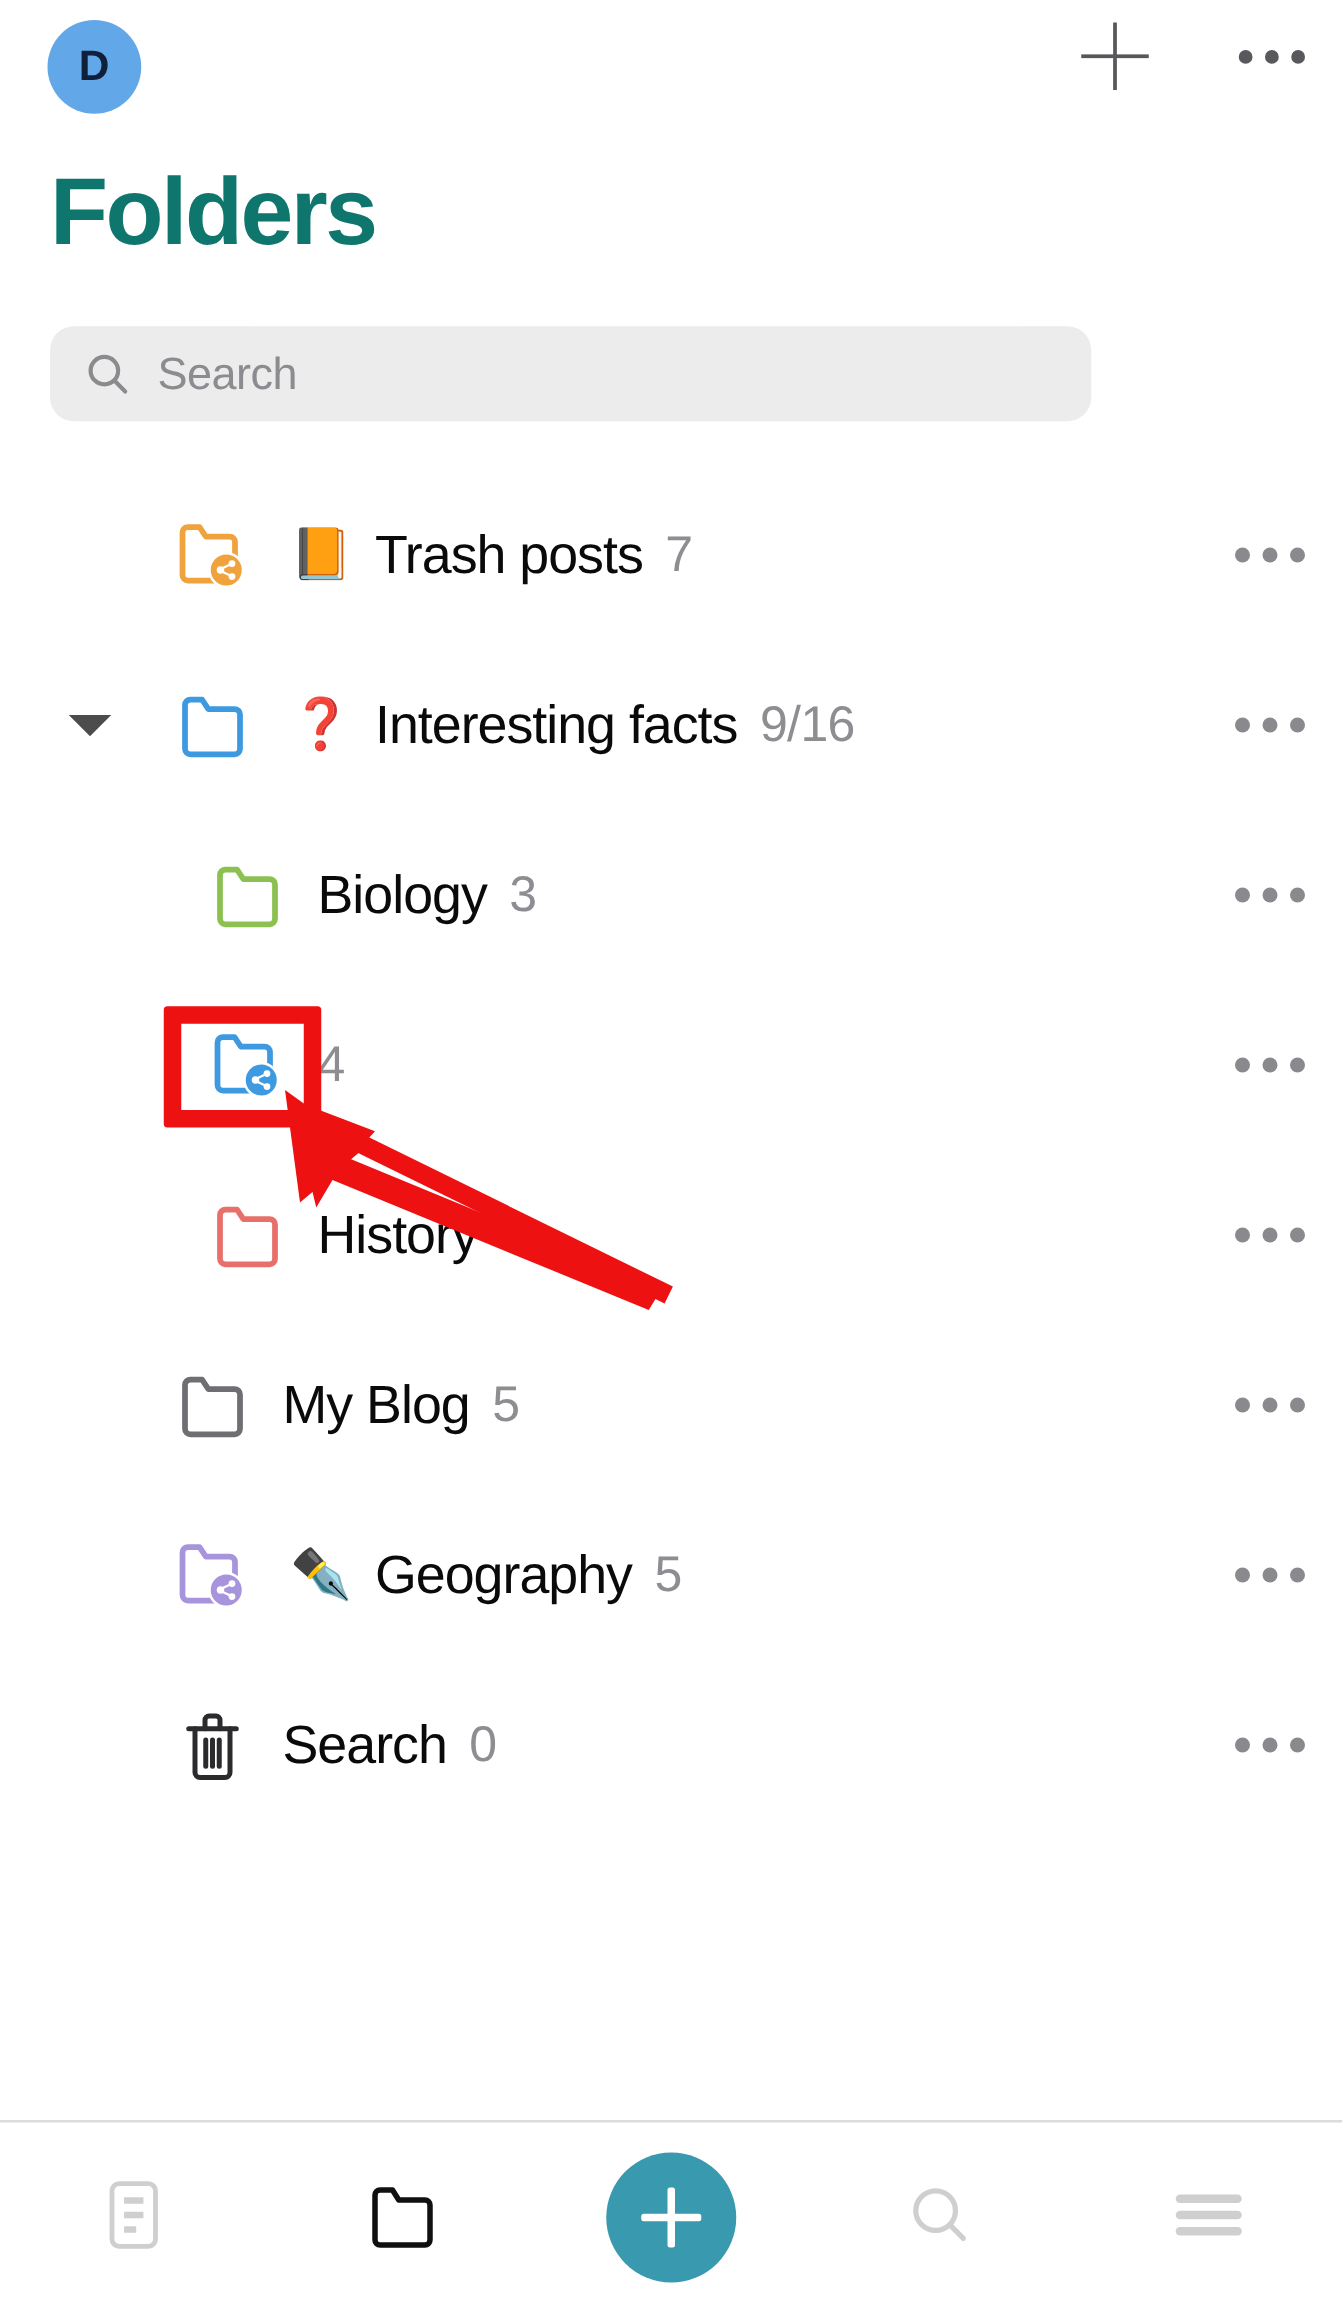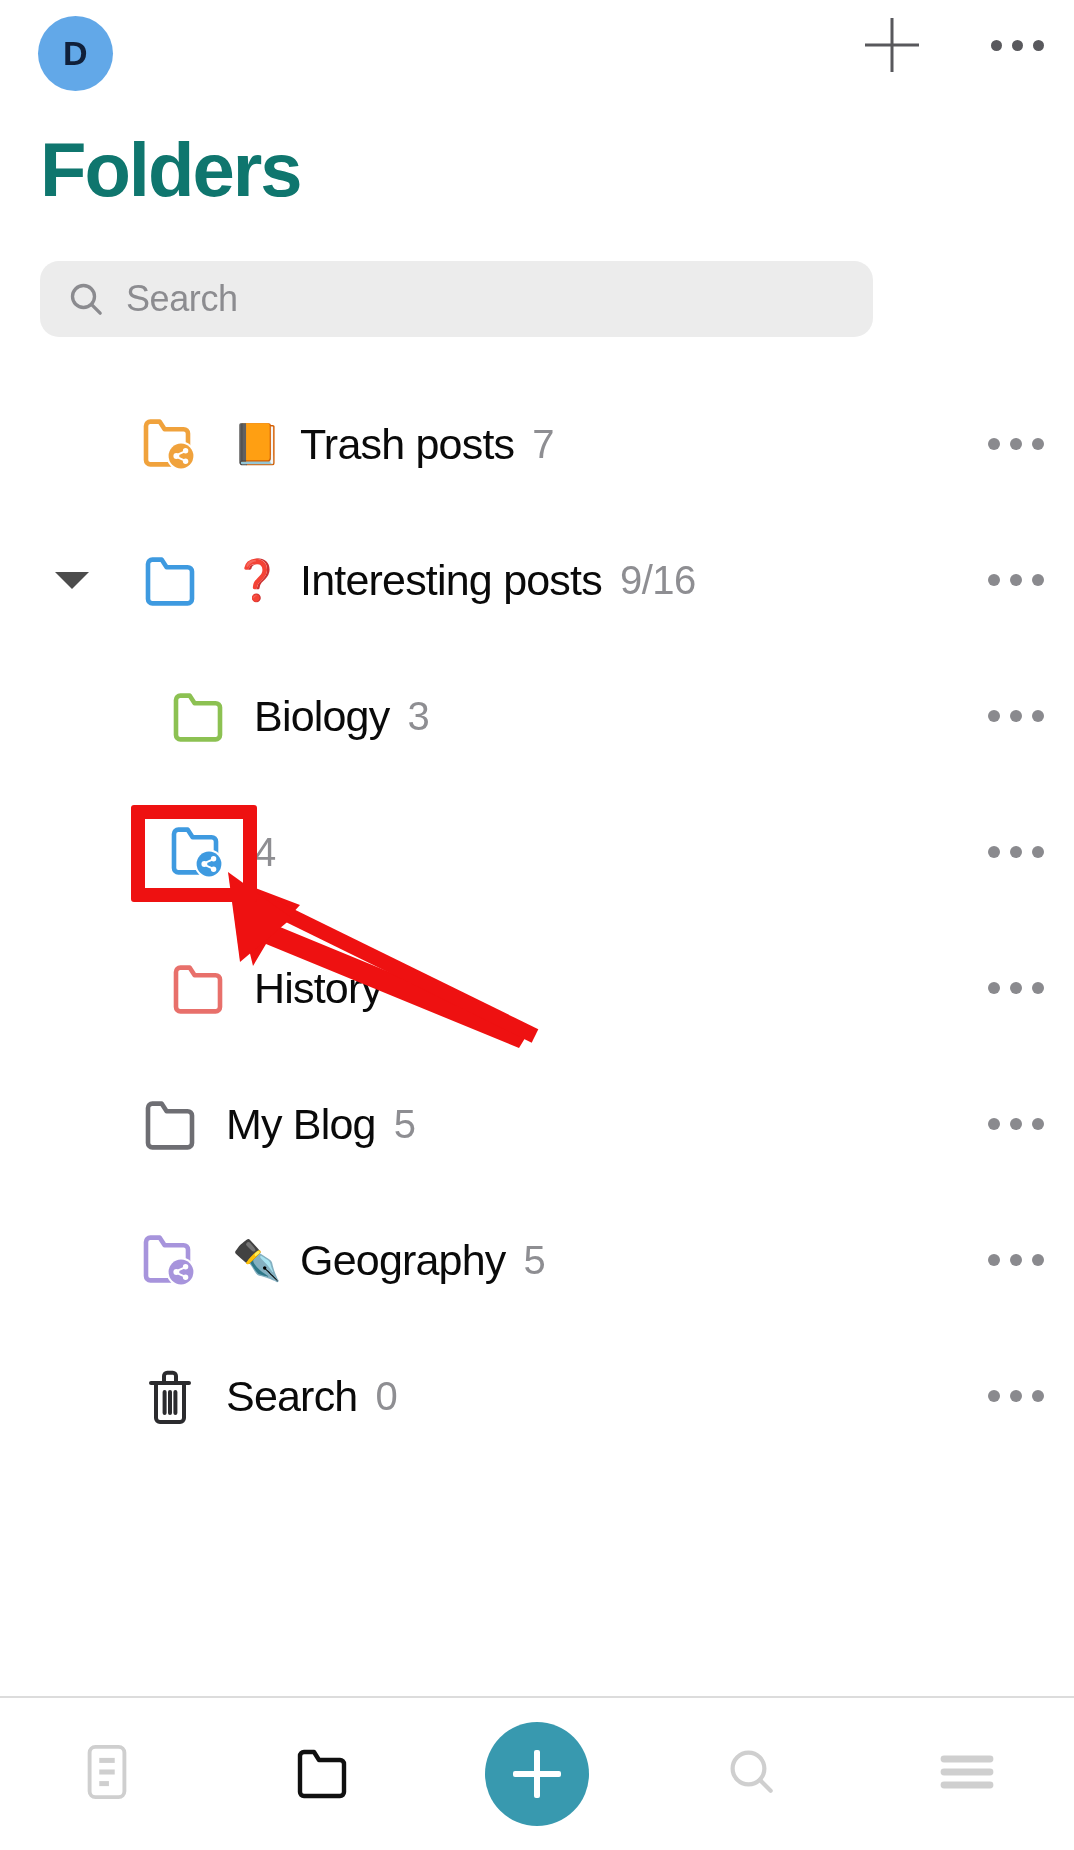--- a/index.html
+++ b/index.html
@@ -299,21 +299,21 @@
         <div class="caret">
           <span></span>
         </div>
         <div class="row-main">
           <div class="ficon">
             <svg width="60" height="56" viewBox="0 0 30 28" fill="none" stroke="#3E9AE0" stroke-width="2.3" stroke-linejoin="round" stroke-linecap="round">
               <path d="M4 23.5 L4 6 A2.2 2.2 0 0 1 6.2 3.8 L10.8 3.8 L13.3 7.6 L23.8 7.6 A2.2 2.2 0 0 1 26 9.8 L26 23.5 A2.2 2.2 0 0 1 23.8 25.7 L6.2 25.7 A2.2 2.2 0 0 1 4 23.5 Z"></path>
             </svg>
           </div>
           <div class="emoji">❓</div>
-          <div class="label">Interesting posts</div>
+          <div class="label">Interesting facts</div>
           <div class="count">9/16</div>
         </div>
         <div class="row-menu">
           <i></i>
           <i></i>
           <i></i>
         </div>
       </div>
       <div class="row lvl1">
         <div class="row-main">

